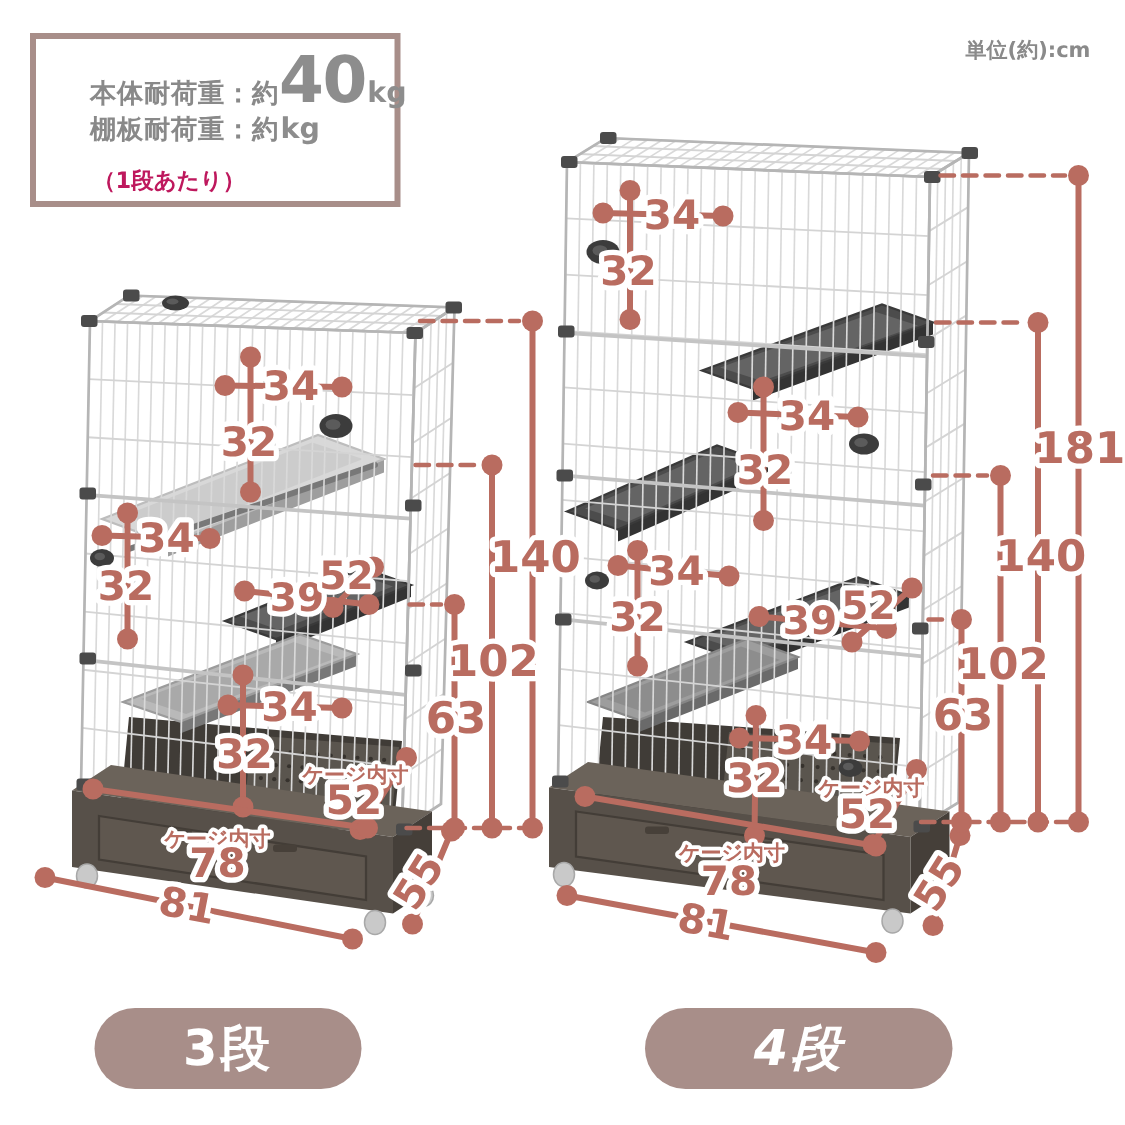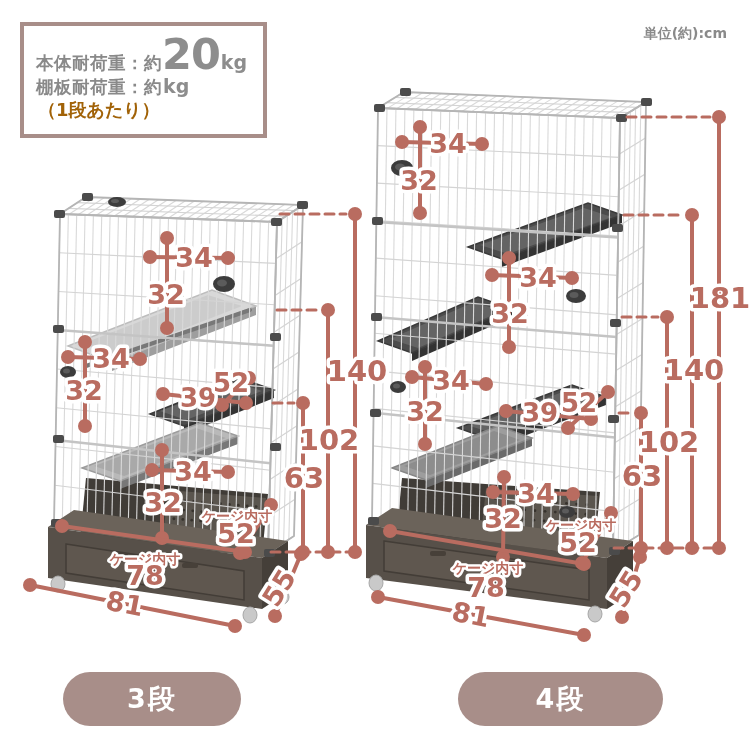--- a/index.html
+++ b/index.html
@@ -3,35 +3,35 @@
 <meta charset="utf-8">
 <style>
   html,body{margin:0;padding:0;}
   .stage{position:relative;width:750px;height:750px;background:#ffffff;overflow:hidden;
          font-family:"DejaVu Sans","Liberation Sans",sans-serif;}
   .stage svg{position:absolute;left:0;top:0;}
 
   
   .spec-box{position:absolute;left:20px;top:22px;width:247px;height:116px;
             border:4px solid #a88e89;background:#fff;box-sizing:border-box;
-            padding:6px 0 0 12px;}
+            padding:6px 0 0 36px;}
   .spec-row{display:flex;align-items:baseline;line-height:1.05;white-space:nowrap;}
   .spec-label{font-size:17.5px;font-weight:bold;color:#898989;letter-spacing:.5px;}
   .spec-value{font-size:43px;font-weight:bold;color:#8d8d8d;letter-spacing:-1px;}
   .spec-unit{font-size:19px;font-weight:bold;color:#8d8d8d;margin-left:1px;text-align:center;}
-  .spec-note{font-size:18px;font-weight:bold;color:#a16207;margin-top:1px;margin-left:2px;}
+  .spec-note{font-size:15px;font-weight:bold;color:#be185d;margin-top:14px;margin-left:2px;}
 
   .unit-note{position:absolute;top:25px;right:23px;font-size:14px;font-weight:bold;color:#8a8a8a;}
 
   
   .pill{position:absolute;top:672px;height:54px;border-radius:27px;background:#a88e89;
         display:flex;align-items:center;justify-content:center;color:#fff;
-        font-size:27px;font-weight:bold;letter-spacing:2px;}
+        font-size:33px;font-weight:bold;letter-spacing:2px;}
   .pill-left{left:63px;width:178px;}
-  .pill-right{left:458px;width:205px;}
+  .pill-right{left:430px;width:205px;font-style:italic;}
 
   
   .dim-line{stroke:#b96c60;stroke-width:4;stroke-linecap:round;fill:none;}
   .dim-dash{stroke:#b96c60;stroke-width:3;stroke-dasharray:9 6;stroke-linecap:round;fill:none;}
   .dim-dot{fill:#b96c60;}
   .dim-num{fill:#b96c60;stroke:#fff;stroke-width:7px;paint-order:stroke;stroke-linejoin:round;
            stroke-linecap:round;font-weight:bold;text-anchor:middle;
            font-family:"DejaVu Sans","Liberation Sans",sans-serif;}
   .dim-kanji{fill:#b96c60;stroke:#fff;stroke-width:5px;paint-order:stroke;stroke-linejoin:round;
            font-weight:bold;text-anchor:middle;
@@ -614,21 +614,21 @@
         <text x="720" y="308.44" class="dim-num" font-size="29">181</text>
         <text x="694" y="380.44" class="dim-num" font-size="29">140</text>
         <text x="669" y="452.44" class="dim-num" font-size="29">102</text>
         <text x="642" y="486.44" class="dim-num" font-size="29">63</text>
       </g>
   </svg>
 
   <div class="spec-box">
     <div class="spec-row">
       <span class="spec-label">本体耐荷重：約</span>
-        <span class="spec-value">20</span>
+        <span class="spec-value">40</span>
         <span class="spec-unit">kg</span>
     </div>
     <div class="spec-row">
       <span class="spec-label">棚板耐荷重：約</span>
         <span class="spec-unit">kg</span>
     </div>
     <div class="spec-note">（1段あたり）</div>
   </div>
 
   <div class="unit-note">単位(約):cm</div>

